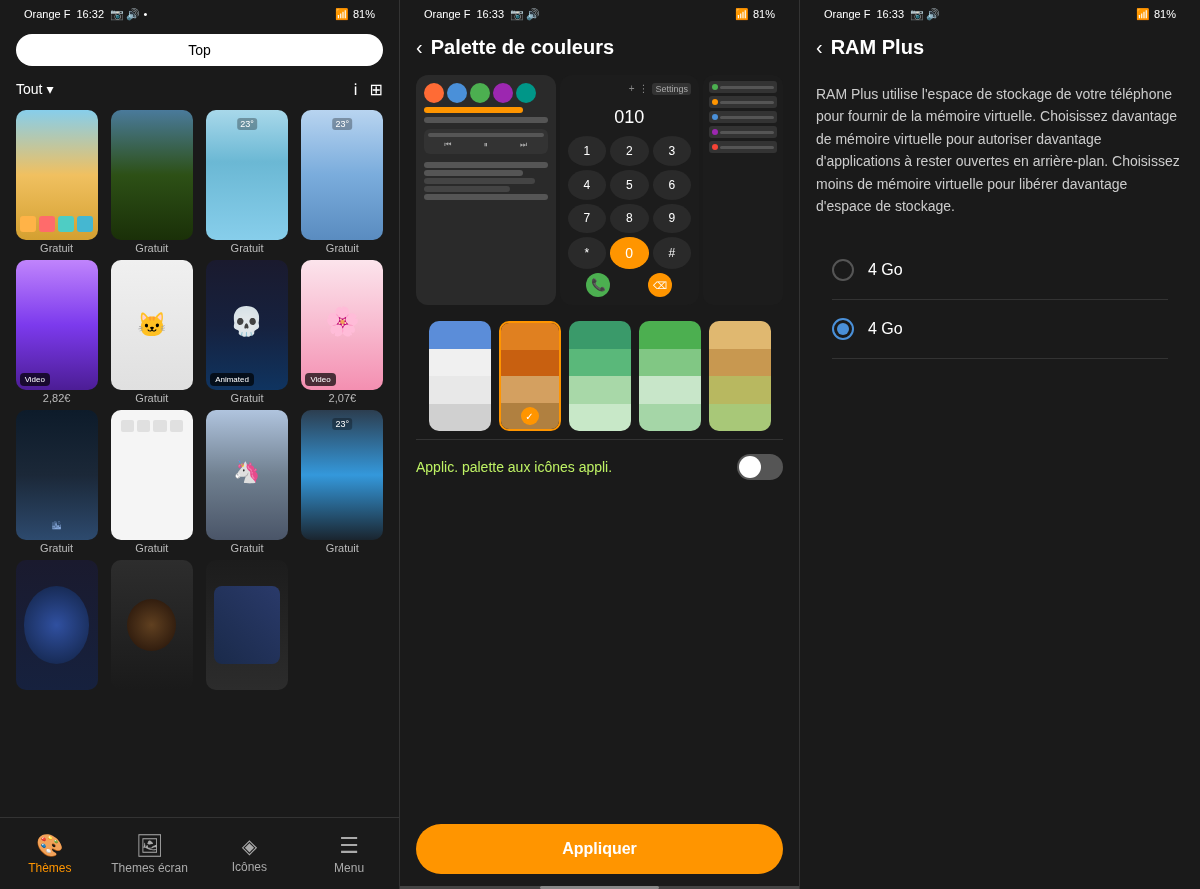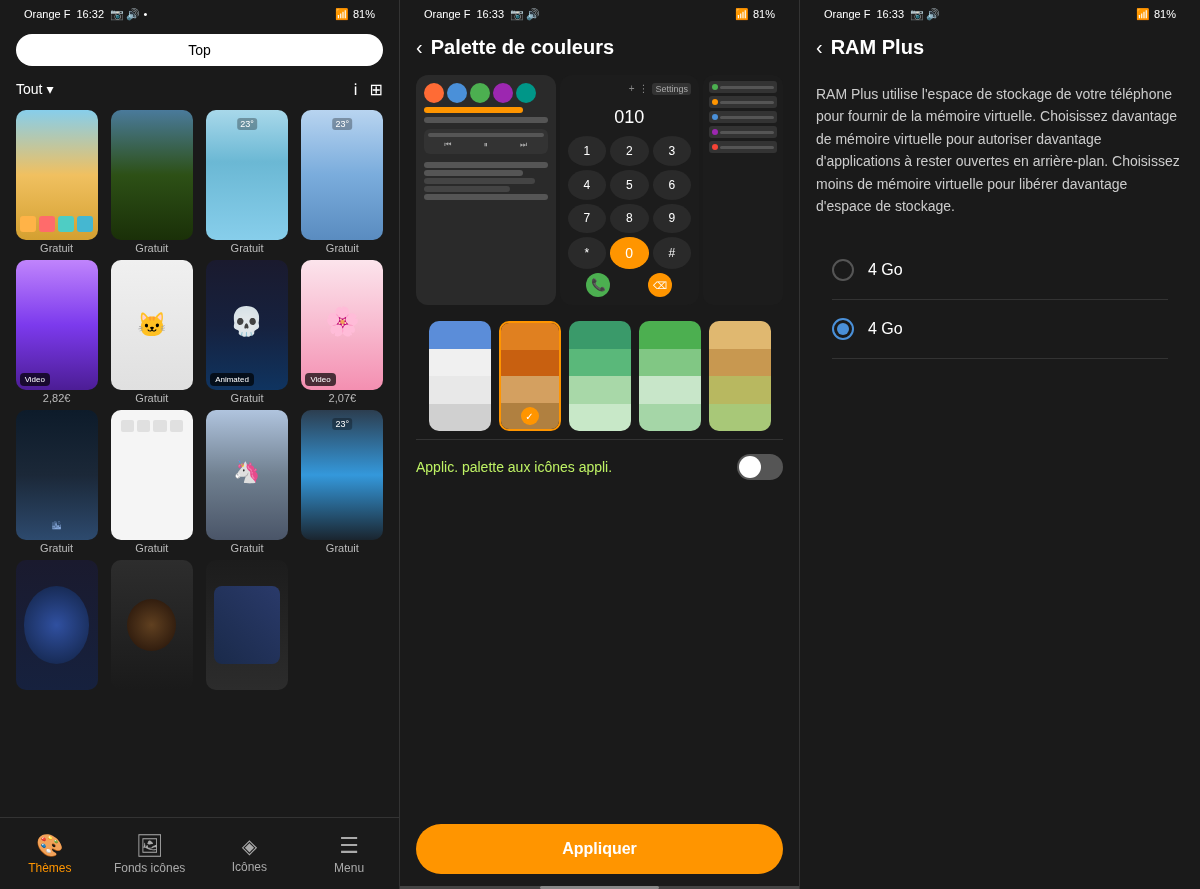--- a/index.html
+++ b/index.html
@@ -717,21 +717,21 @@
     </div>
   </div>
 
   <div class="bottom-nav">
     <div class="nav-item">
       <span class="nav-icon active">🎨</span>
       <span class="nav-label active">Thèmes</span>
     </div>
     <div class="nav-item">
       <span class="nav-icon">🖼</span>
-      <span class="nav-label">Fonds icônes</span>
+      <span class="nav-label">Themes écran</span>
     </div>
     <div class="nav-item">
       <span class="nav-icon" style="font-size:20px;">◈</span>
       <span class="nav-label">Icônes</span>
     </div>
     <div class="nav-item">
       <span class="nav-icon">☰</span>
       <span class="nav-label">Menu</span>
     </div>
   </div>

